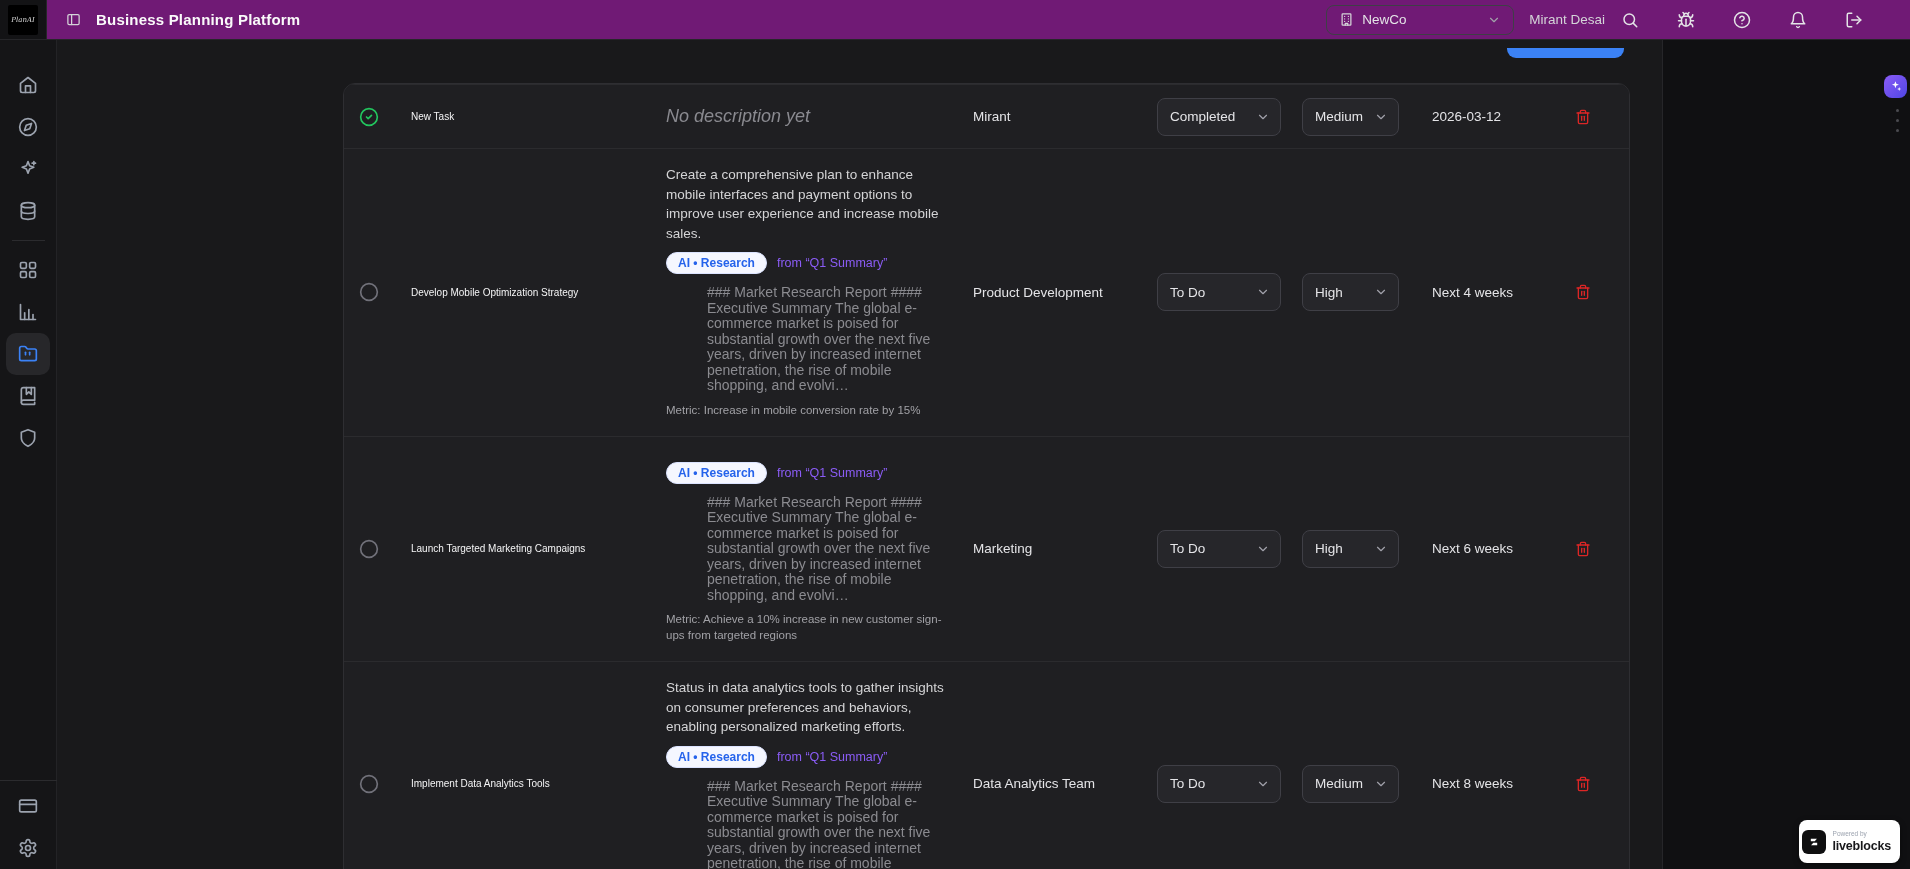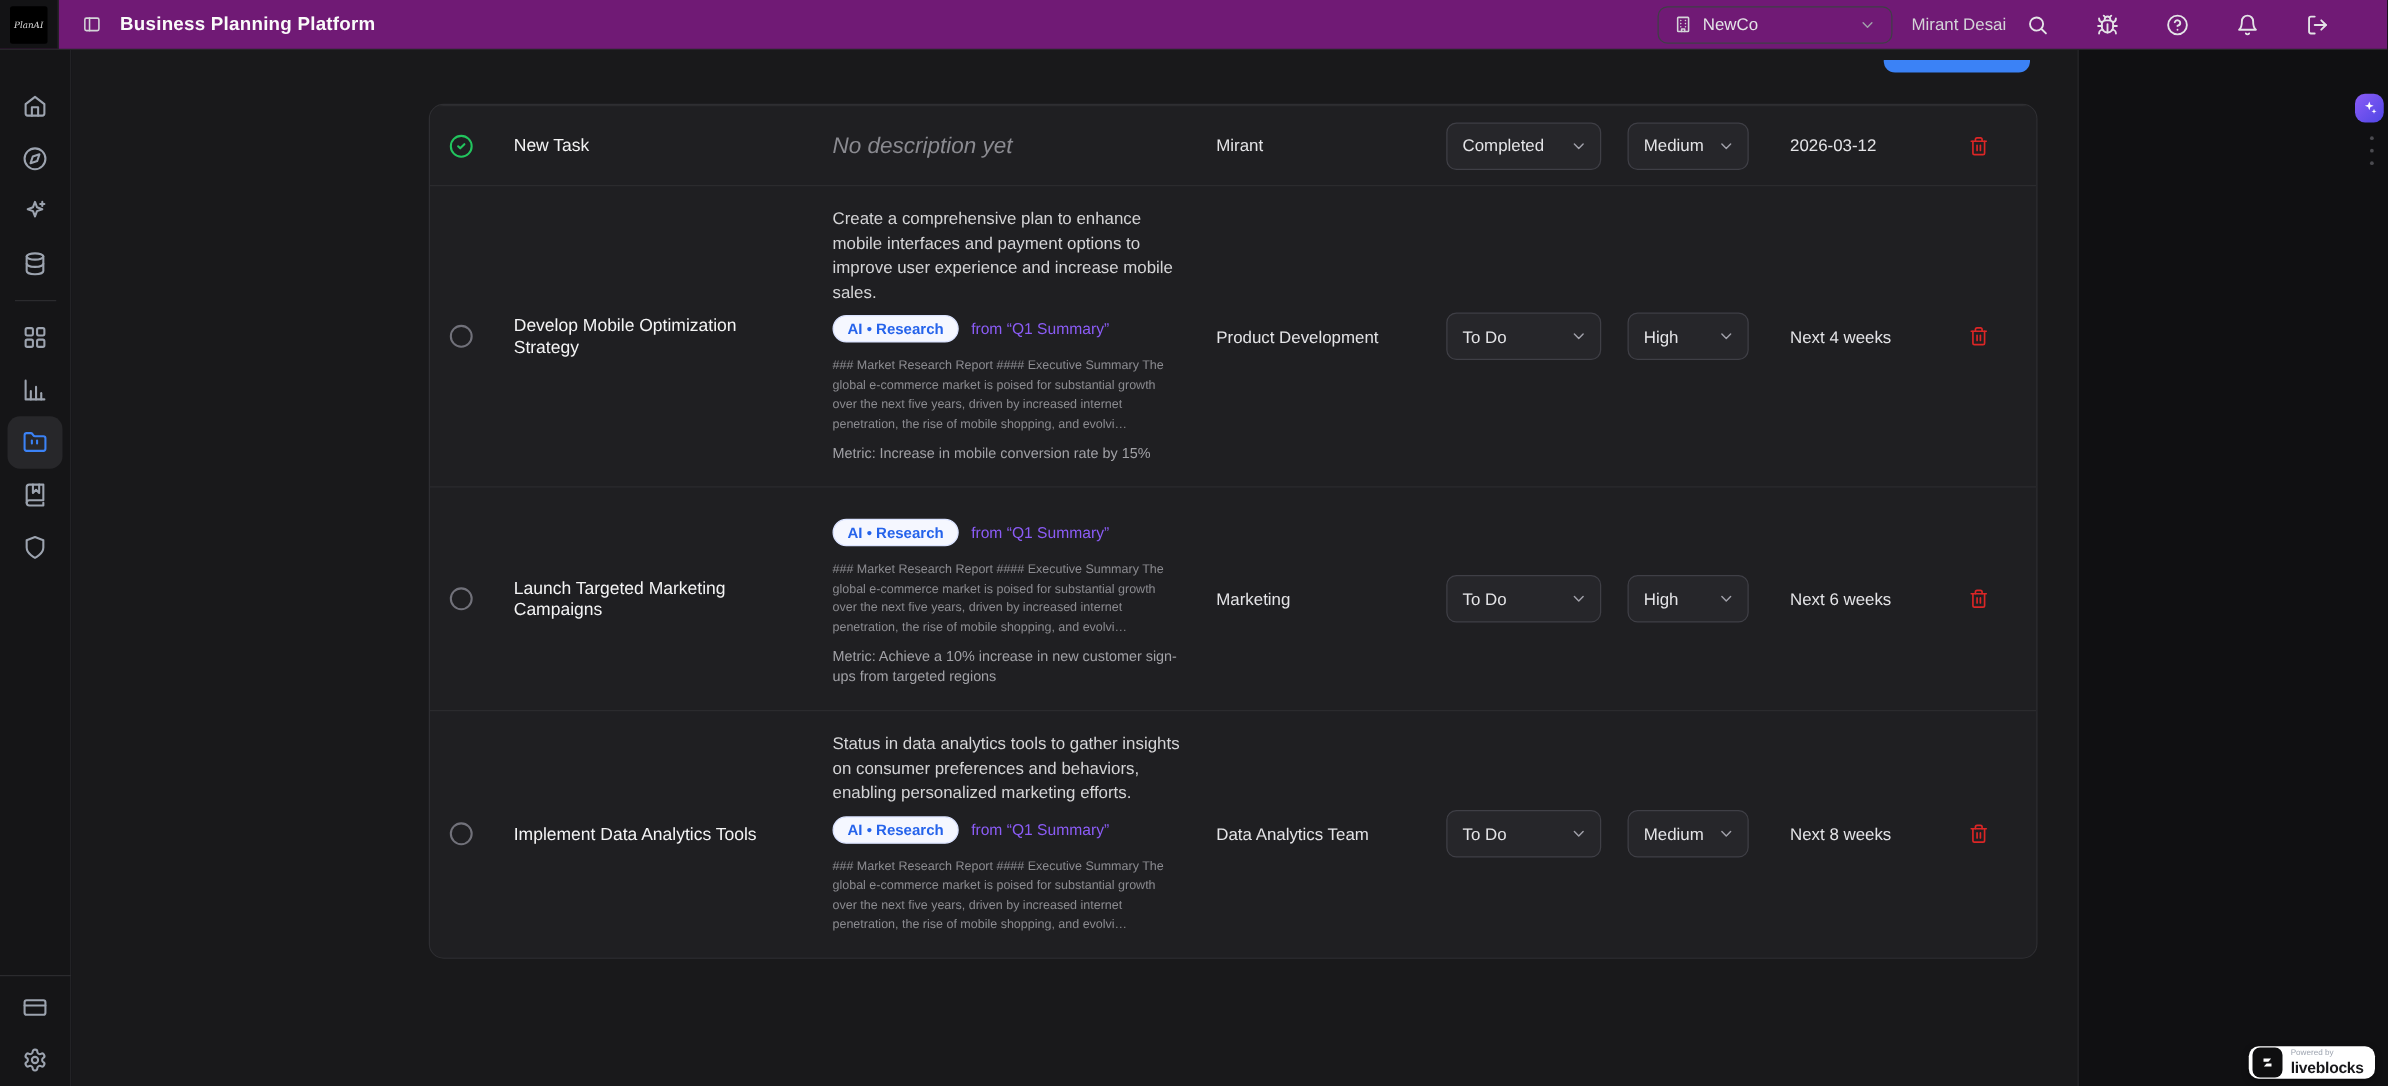--- a/index.html
+++ b/index.html
@@ -46,45 +46,45 @@
   .grid-row { display:grid; grid-template-columns:53px 255px 310px 190px 145px 125px 125px 1fr; align-items:center; }
   .thead { height:53px; background:#232327; color:#a1a1aa; font-size:13px; }
   .th { padding-left:14px; }
   .th.c-actions { padding-left:25px; }
   .trow { border-top:1px solid #2b2b2e; min-height:64px; background:#1f1f22; }
   .cell-state { padding-left:15px; display:flex; }
   .state-btn { background:none; border:none; cursor:pointer; display:flex; }
   .state-btn .icon { width:20px; height:20px; }
   .state-btn.done { color:#22c55e; }
   .state-btn.todo { color:#71717a; }
-  .cell-name { padding-left:14px; color:#f4f4f5; font-size:14px; line-height:17px; padding-right:18px; }
+  .cell-name { padding-left:14px; color:#f4f4f5; font-size:10px; line-height:17px; padding-right:18px; }
   .cell-desc { align-self:stretch; padding:16px 16px 18px 14px; }
   .no-desc { font-style:italic; color:#8a8a90; font-size:18px; }
   .desc-main { color:#d4d4d6; font-size:13.5px; line-height:19.5px; }
   .badge-row { display:flex; align-items:center; gap:10px; margin-top:9px; }
   .ai-badge { font-size:12px; font-weight:700; color:#2563eb; background:#f5f7ff; border:1px solid #dbe3ff; border-radius:999px; padding:3px 11px; white-space:nowrap; }
   .src { font-size:12.5px; color:#8b5cf6; }
-  .snippet { margin-top:11px; color:#8b8b90; font-size:10px; line-height:15.5px; }
+  .snippet { margin-top:11px; color:#8b8b90; font-size:14px; line-height:15.5px;margin-left:41px; }
   .metric { margin-top:8px; color:#a1a1a6; font-size:11.5px; line-height:16px; }
   .cell-assigned { padding-left:11px; color:#e4e4e7; }
   .dd { height:38px; border:1px solid #3f3f46; border-radius:8px; background:#26262a; color:#e4e4e7; font-size:13.5px;
     display:flex; align-items:center; justify-content:space-between; padding:0 10px 0 12px; gap:6px; cursor:pointer; margin-left:5px; }
   .dd .icon { width:14px; height:14px; color:#a1a1aa; }
   .dd.status { width:124px; }
   .dd.priority { width:97px; }
   .cell-due { padding-left:10px; color:#e4e4e7; }
   .trash-btn { background:none; border:none; color:#dc2626; cursor:pointer; margin-left:28px; display:flex; }
   .trash-btn .icon { width:16px; height:16px; }
   
   .ai-float { position:absolute; top:75px; right:3px; width:23px; height:23px; border:none; border-radius:8px;
     background:linear-gradient(135deg,#8b5cf6,#4f46e5); display:flex; align-items:center; justify-content:center; cursor:pointer; }
   .ai-float .icon { width:14px; height:14px; color:#fff; }
   .drag-dots { position:absolute; top:109px; right:11px; display:flex; flex-direction:column; gap:7px; cursor:grab; }
   .drag-dots i { width:3px; height:3px; border-radius:50%; background:#4b4b50; }
-  .lb-badge { position:absolute; right:10px; bottom:6px; height:26px; background:#fff; border-radius:8px;
+  .lb-badge { position:absolute; right:10px; bottom:6px; height:43px; background:#fff; border-radius:8px;
     display:flex; align-items:center; padding:3px 9px 3px 3px; gap:7px; box-shadow:0 2px 6px rgba(0,0,0,.4); cursor:pointer; }
   .lb-logo { width:24px; height:24px; background:#0f0f10; border-radius:6px; display:flex; align-items:center; justify-content:center; }
   .lb-logo .icon { width:14px; height:14px; color:#fff; }
   .lb-text { display:flex; flex-direction:column; line-height:1; }
   .lb-powered { font-size:6.5px; color:#9ca3af; margin-bottom:2px; }
   .lb-brand { font-size:12.5px; font-weight:700; color:#18181b; letter-spacing:-.2px; }
   .icon svg { width:100%; height:100%; display:block; }
 </style>
 </head>
 <body>

